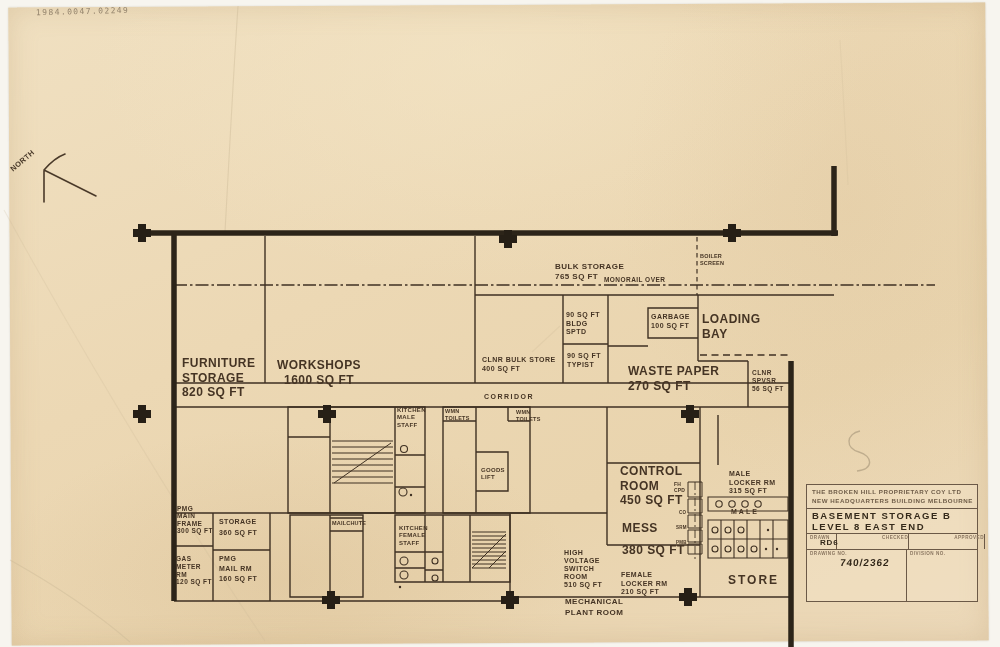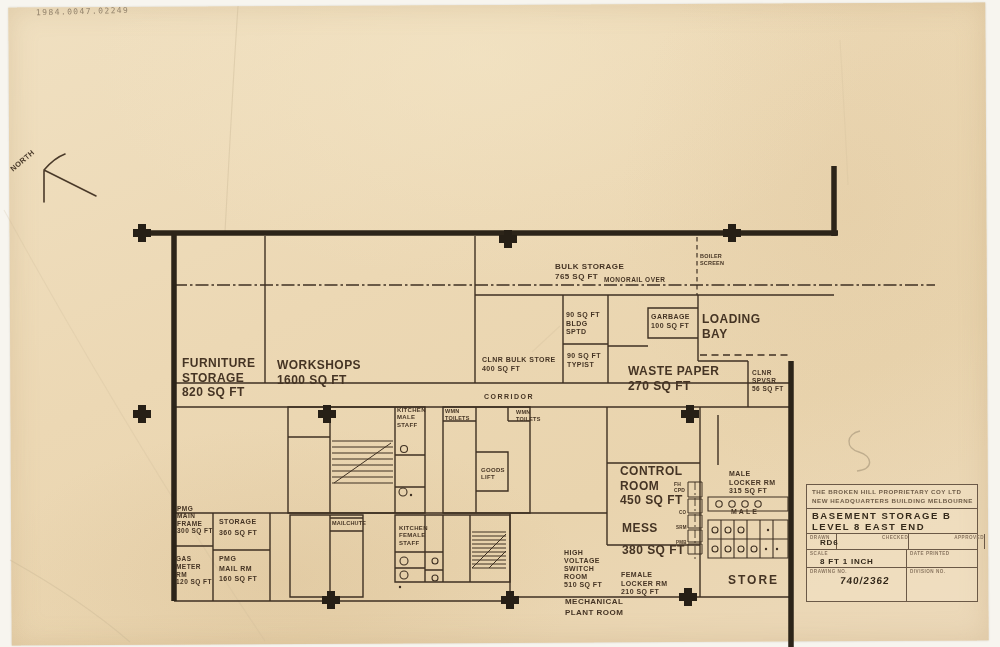--- a/index.html
+++ b/index.html
@@ -164,21 +164,21 @@
   <div class="lbl" style="left:566px;top:311px;">90 SQ FT
 BLDG
 SPTD</div>
   <div class="lbl" style="left:651px;top:313px;">GARBAGE
 100 SQ FT</div>
   <div class="lbl f75" style="left:702px;top:312px;">LOADING
 BAY</div>
   <div class="lbl f75" style="left:182px;top:356px;">FURNITURE
 STORAGE
 820 SQ FT</div>
-  <div class="lbl f75" style="left:277px;top:358px;">WORKSHOPS
+  <div class="lbl f75" style="left:277px;top:358px;text-align:center;">WORKSHOPS
 1600 SQ FT</div>
   <div class="lbl" style="left:482px;top:356px;">CLNR BULK STORE
 400 SQ FT</div>
   <div class="lbl" style="left:567px;top:352px;">90 SQ FT
 TYPIST</div>
   <div class="lbl f75" style="left:628px;top:364px;">WASTE PAPER
 270 SQ FT</div>
   <div class="lbl f65" style="left:752px;top:369px;">CLNR
 SPVSR
 56 SQ FT</div>
@@ -252,29 +252,20 @@
       <div class="tb-cell" style="width:66px;">
         <span class="tb-lab">CHECKED</span>
       </div>
       <div class="tb-cell" style="width:33px;">
         <span class="tb-lab">APPROVED</span>
       </div>
       <div class="tb-cell">
         <span class="tb-lab">DATE</span>
       </div>
     </div>
-    <div class="tb-row" style="height:17px;">
-      <div class="tb-cell" style="width:96px;">
-        <span class="tb-lab">SCALE</span>
-        <span class="tb-hand scale">8 FT 1 INCH</span>
-      </div>
-      <div class="tb-cell">
-        <span class="tb-lab">DATE PRINTED</span>
-      </div>
-    </div>
     <div class="tb-row">
       <div class="tb-cell" style="width:96px;">
         <span class="tb-lab">DRAWING NO.</span>
         <span class="tb-hand big">740/2362</span>
       </div>
       <div class="tb-cell">
         <span class="tb-lab">DIVISION NO.</span>
       </div>
     </div>
   </div>

